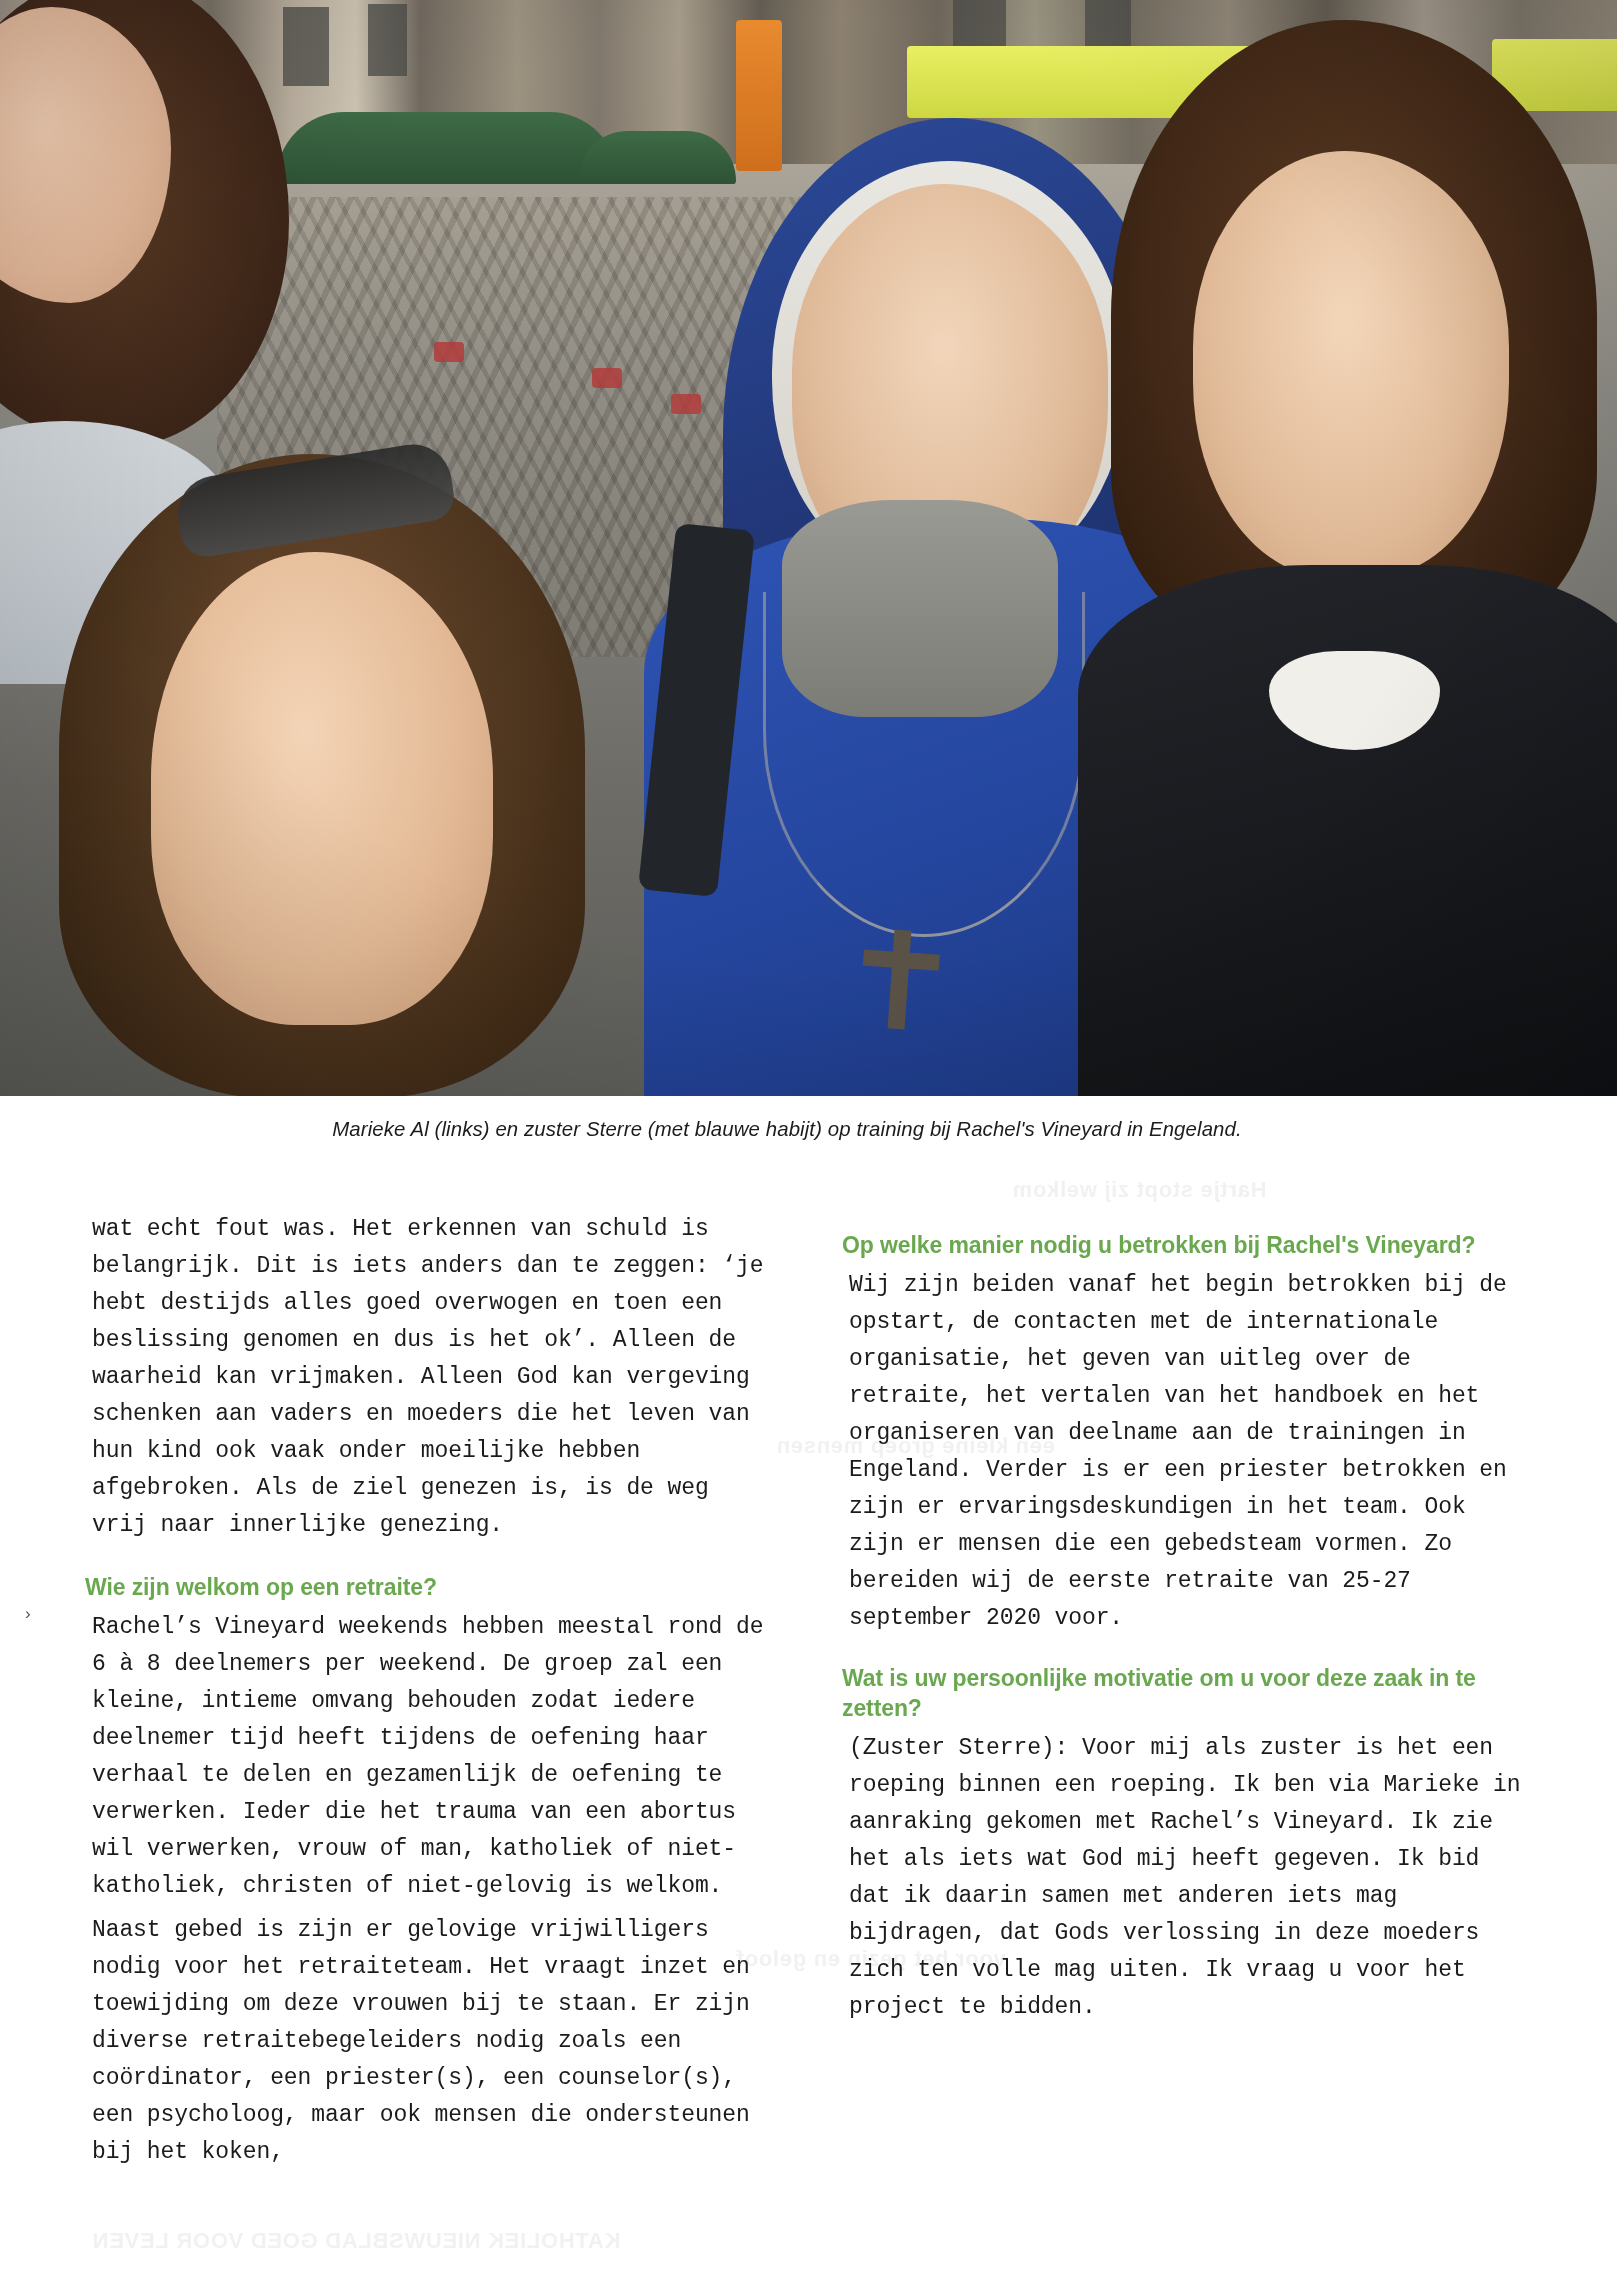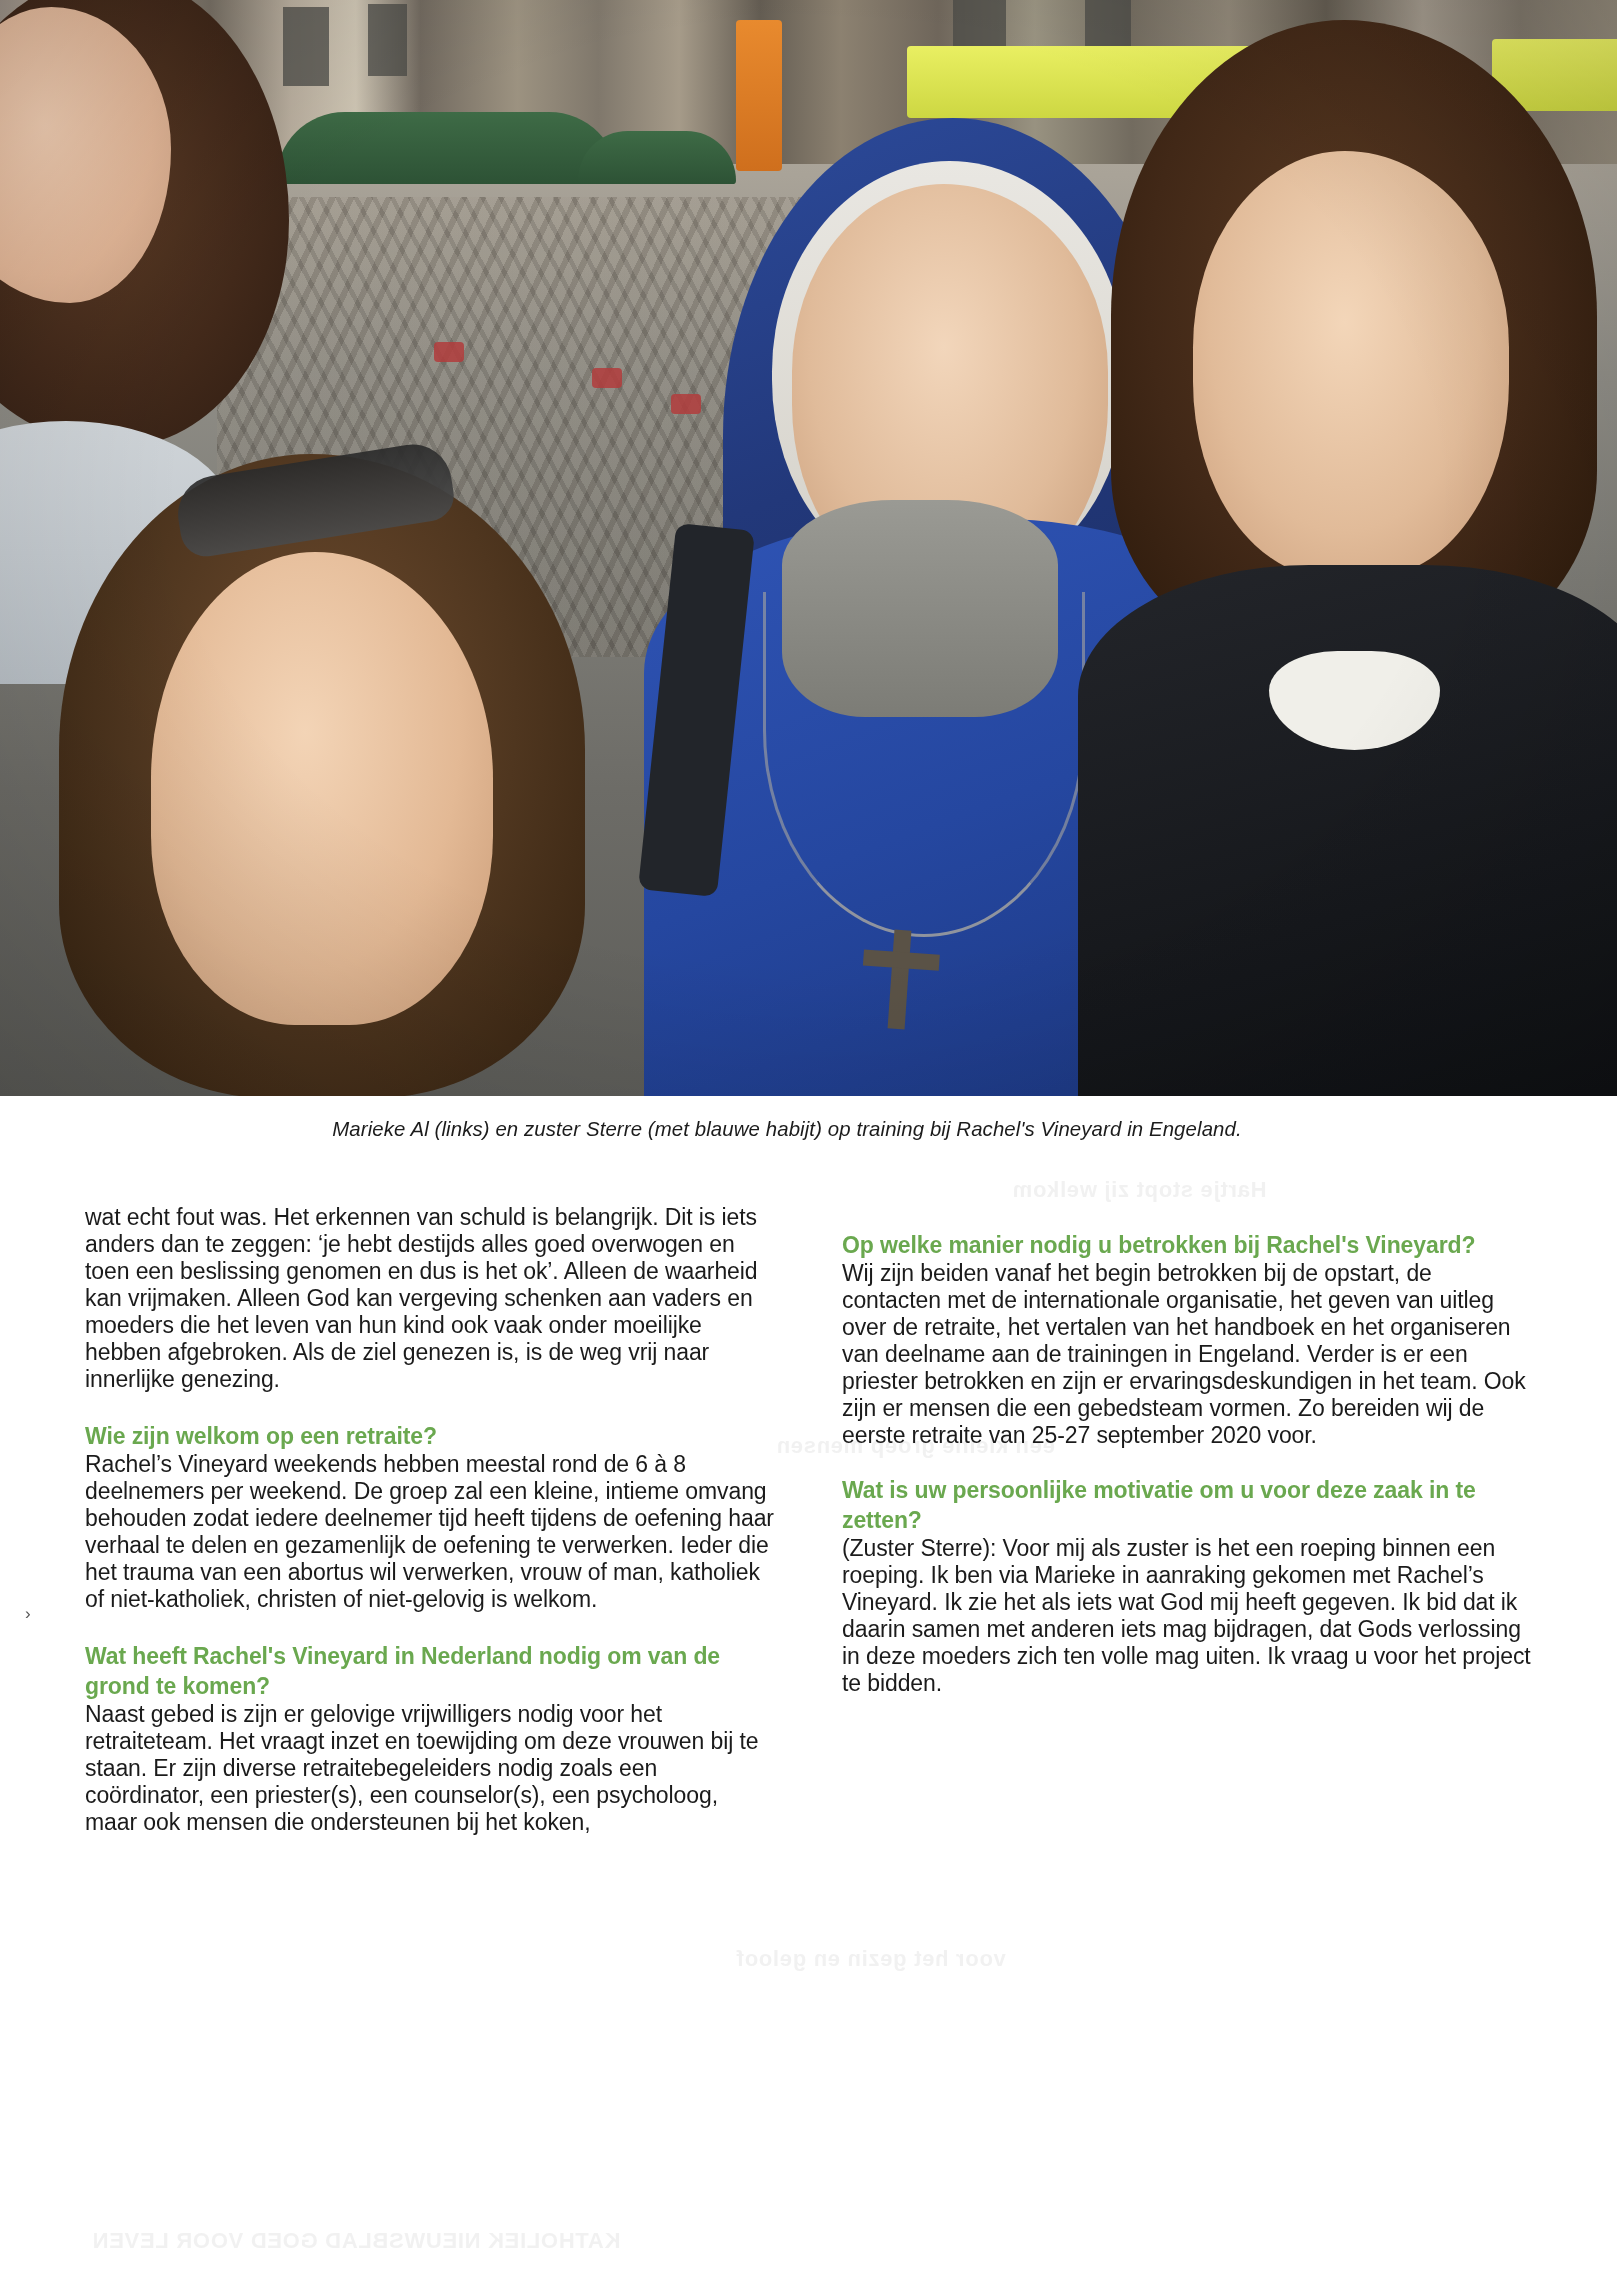--- a/index.html
+++ b/index.html
@@ -236,25 +236,26 @@
     left: 85px;
     top: 1204px;
     width: 1446px;
     display: flex;
     gap: 68px;
   }
   .col {
     width: 689px;
   }
   p.body {
-    margin: 0;
+    margin: 7px;
     font-size: 23px;
-    line-height: 27px;
+    line-height: 37px;
     color: #1b1b1b;
     letter-spacing: -0.1px;
+    font-family: Liberation Mono, monospace;
   }
   h3.qhead {
     margin: 26px 0 0 0;
     font-size: 23px;
     line-height: 30px;
     font-weight: bold;
     color: #6aa84f;
     letter-spacing: -0.1px;
   }
   .first h3.qhead { margin-top: 28px; }
@@ -341,21 +342,20 @@
 <div class="ghost" style="left:776px; top:1433px;">een kleine groep mensen</div>
 <div class="ghost" style="left:736px; top:1946px;">voor het gezin en geloof</div>
 <div class="ghost" style="left:92px; top:2228px;">KATHOLIEK NIEUWSBLAD  GOED VOOR LEVEN</div>
 
 <div class="columns">
 
   <div class="col first">
     <p class="body">wat echt fout was. Het erkennen van schuld is belangrijk. Dit is iets anders dan te zeggen: ‘je hebt destijds alles goed overwogen en toen een beslissing genomen en dus is het ok’. Alleen de waarheid kan vrijmaken. Alleen God kan vergeving schenken aan vaders en moeders die het leven van hun kind ook vaak onder moeilijke  hebben afgebroken. Als de ziel genezen is, is de weg vrij naar innerlijke genezing.</p>
     <h3 class="qhead">Wie zijn welkom op een retraite?</h3>
     <p class="body">Rachel’s Vineyard weekends hebben meestal rond de 6 à 8 deelnemers per weekend. De groep zal een kleine, intieme omvang behouden zodat iedere deelnemer tijd heeft tijdens de oefening haar verhaal te delen en gezamenlijk de oefening te verwerken. Ieder die het trauma van een abortus wil verwerken, vrouw of man, katholiek of niet-katholiek, christen of niet-gelovig is welkom.</p>
-    <h3 class="qhead">Wat heeft Rachel's Vineyard in Nederland nodig om van de grond te komen?</h3>
     <p class="body">Naast gebed is zijn er gelovige vrijwilligers nodig voor het retraiteteam.  Het vraagt inzet en toewijding om deze vrouwen bij te staan. Er zijn diverse retraitebegeleiders nodig zoals een coördinator, een priester(s), een counselor(s), een psycholoog, maar ook mensen die ondersteunen bij het koken,</p>
   </div>
 
   <div class="col">
     <h3 class="qhead">Op welke manier nodig u betrokken bij Rachel's Vineyard?</h3>
     <p class="body">Wij zijn beiden vanaf het begin betrokken bij de opstart, de contacten met de internationale organisatie, het geven van uitleg over de retraite, het vertalen van het handboek en het organiseren van deelname aan de trainingen in Engeland. Verder is er een priester betrokken en zijn er ervaringsdeskundigen in het team. Ook zijn er mensen die een gebedsteam vormen. Zo bereiden wij de eerste retraite van 25-27 september 2020 voor.</p>
     <h3 class="qhead">Wat is uw persoonlijke motivatie om u voor deze zaak in te zetten?</h3>
     <p class="body">(Zuster Sterre): Voor mij als zuster is het een roeping binnen een roeping. Ik ben via Marieke in aanraking gekomen met Rachel’s Vineyard. Ik zie het als iets wat God mij heeft gegeven. Ik bid dat ik daarin samen met anderen iets mag bijdragen, dat Gods verlossing in deze moeders zich ten volle mag uiten. Ik vraag u voor het project te bidden.</p>
   </div>
 

